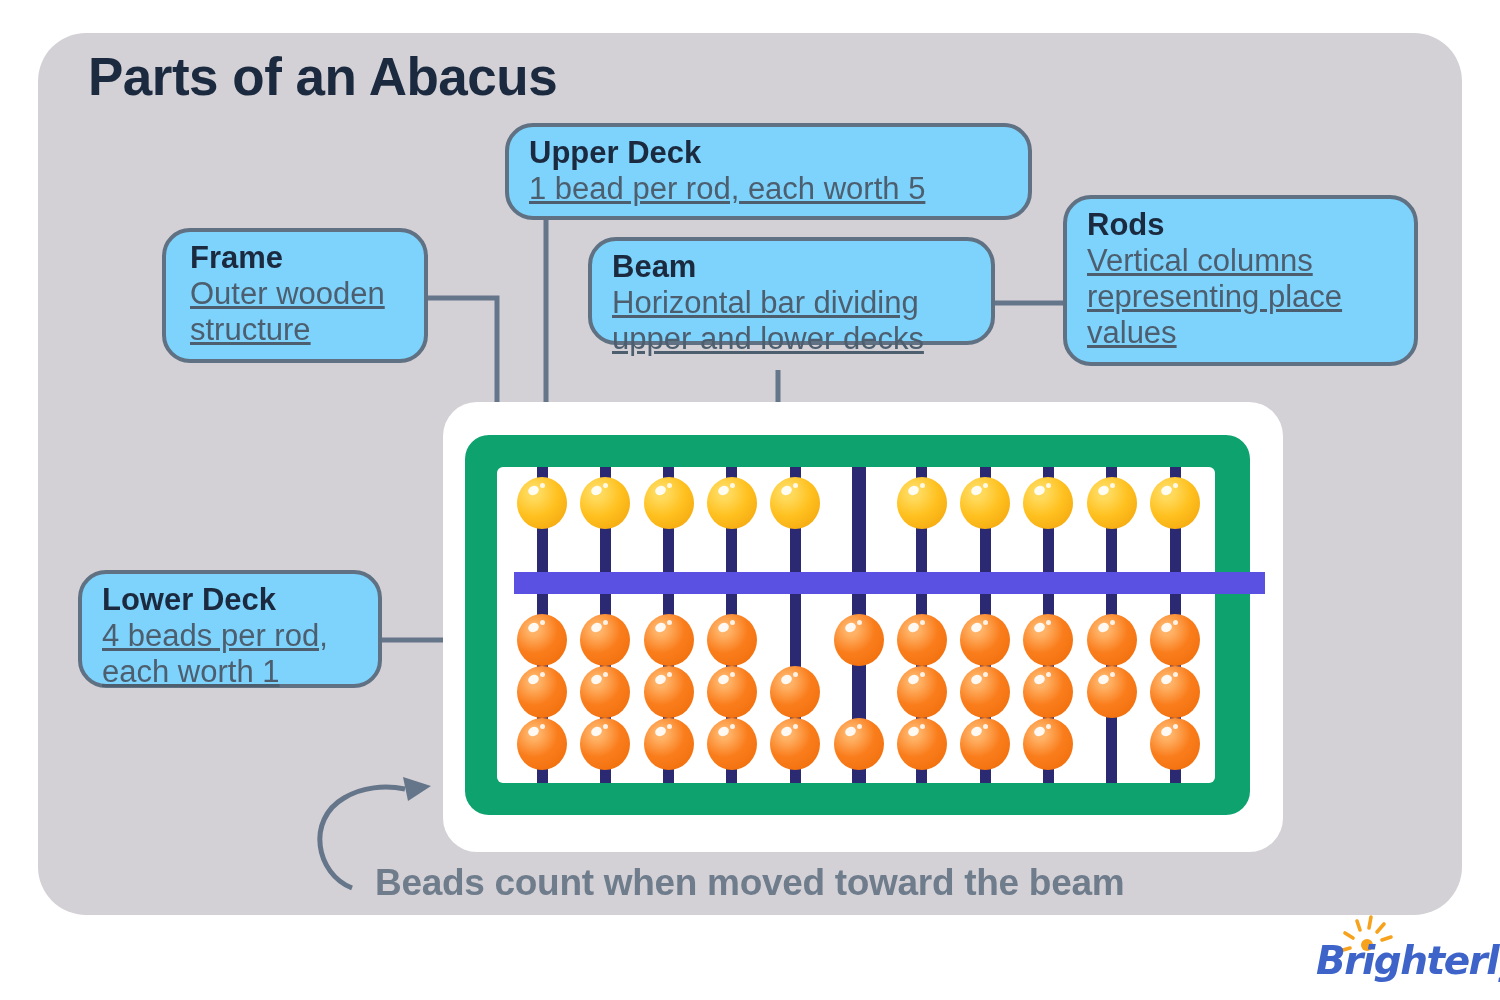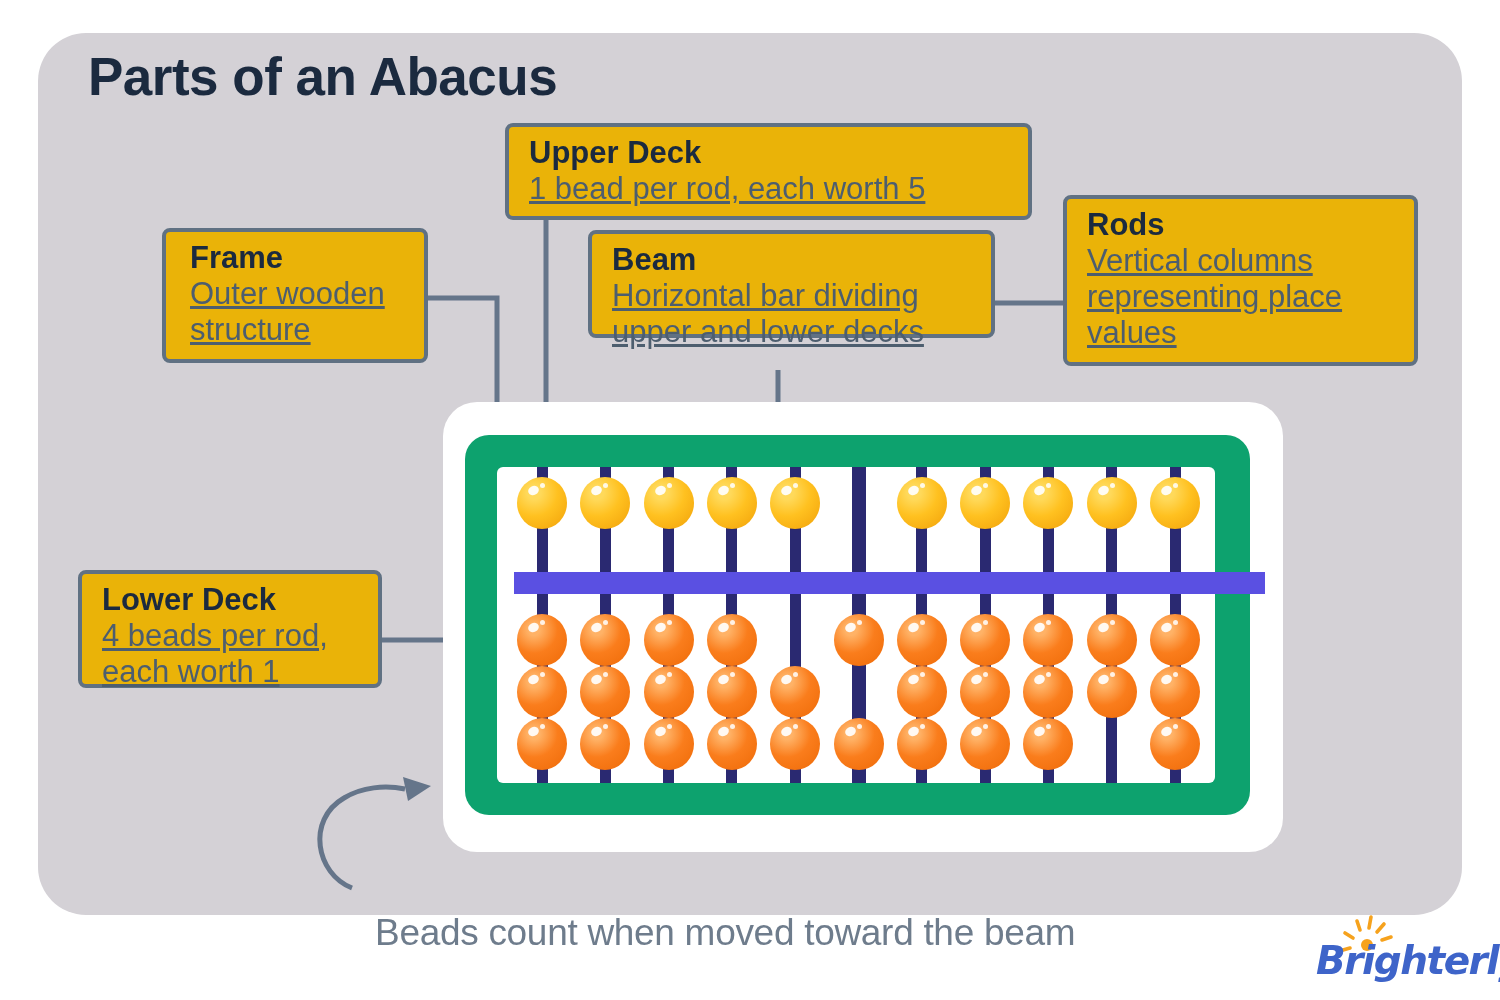--- a/index.html
+++ b/index.html
@@ -18,28 +18,28 @@
   .main-card{
     position:absolute;left:38px;top:33px;width:1424px;height:882px;
     background:var(--card_bg);border-radius:48px;
   }
   .page-title{
     position:absolute;left:88px;top:46px;margin:0;
     font-size:53px;font-weight:bold;letter-spacing:-0.5px;color:var(--text_dark);text-align:right;
   }
   
   .callout{
-    position:absolute;background:#eab308;border:4px solid var(--outline);
-    border-radius:8px;padding:8px 20px;box-sizing:border-box;
+    position:absolute;background:#7dd3fc;border:4px solid var(--outline);
+    border-radius:28px;padding:8px 20px;box-sizing:border-box;
   }
   .callout .c-title{font-size:31px;font-weight:bold;color:var(--text_dark);line-height:1.16;}
   .callout .c-desc{font-size:31px;color:var(--text_body);line-height:1.16;text-decoration:underline;}
   .co-upper{left:505px;top:123px;width:527px;height:97px;}
   .co-frame{left:162px;top:228px;width:266px;height:135px;padding-left:24px;}
-  .co-beam{left:588px;top:230px;width:407px;height:108px;}
+  .co-beam{left:588px;top:237px;width:407px;height:108px;}
   .co-rods{left:1063px;top:195px;width:355px;height:171px;}
   .co-lower{left:78px;top:570px;width:304px;height:118px;}
   
   .abacus-panel{
     position:absolute;left:443px;top:402px;width:840px;height:450px;
     background:var(--panel_bg);border-radius:34px;
   }
   .abacus-frame{
     position:absolute;left:22px;top:33px;width:785px;height:380px;
     background:var(--frame_green);border-radius:24px;
@@ -61,21 +61,21 @@
     background:rgba(255,255,255,.92);transform:rotate(-25deg);
   }
   .bead .hl2{
     position:absolute;left:23px;top:6px;width:5px;height:5px;border-radius:50%;
     background:rgba(255,255,255,.85);
   }
   
   .connectors{position:absolute;left:0;top:0;width:1500px;height:1000px;pointer-events:none;}
   
   .caption{
-    position:absolute;left:375px;top:912px;font-size:37px;font-weight:normal;
+    position:absolute;left:375px;top:862px;font-size:37px;font-weight:bold;
     color:var(--caption_gray);letter-spacing:-0.3px;
   }
   
   .logo{position:absolute;left:1310px;top:922px;width:185px;height:70px;}
   .logo .logo-text{
     position:absolute;left:6px;top:16px;font-size:39px;font-weight:bold;font-style:italic;
     color:var(--logo_blue);letter-spacing:-1.5px;font-family:"DejaVu Sans","Liberation Sans",sans-serif;
   }
   .logo svg{position:absolute;left:26px;top:-8px;}
 </style>

